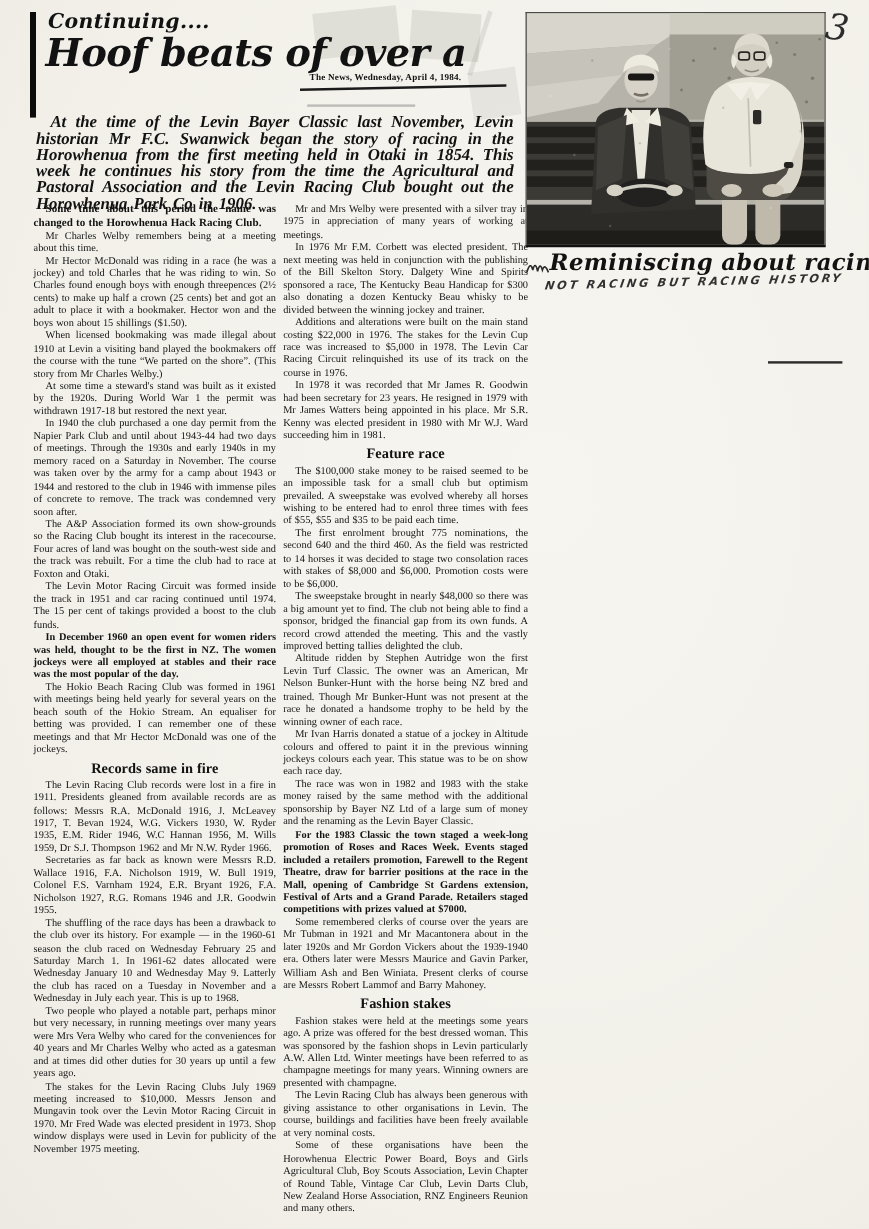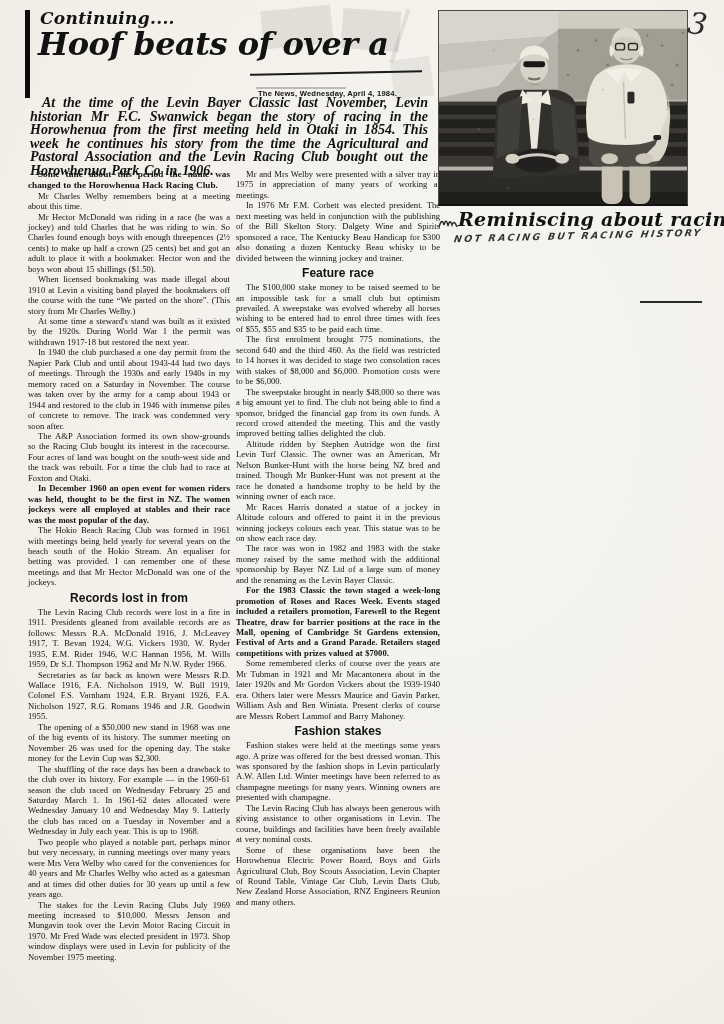--- a/index.html
+++ b/index.html
@@ -12,41 +12,41 @@
     padding-left:40px;
   }
   
   .head-bar{position:absolute;left:25px;top:10px;width:5px;height:88px;background:#0c0c0c;}
   .kicker{position:absolute;left:40px;top:8px;font-family:"DejaVu Serif",serif;
     font-style:italic;font-weight:700;font-size:17px;letter-spacing:.3px;}
   .headline{position:absolute;left:38px;top:27px;font-family:"DejaVu Serif",serif;
     font-style:italic;font-weight:700;font-size:32px;line-height:34px;letter-spacing:-.5px;white-space:nowrap;}
   .byline-rule{position:absolute;left:250px;top:72px;width:172px;height:2px;background:#1b1b1b;
     transform:rotate(-1.2deg);}
-  .byline{position:absolute;left:258px;top:89px;font-family:Liberation Sans, sans-serif;
+  .byline{position:absolute;left:258px;top:60px;font-family:Liberation Serif, serif;
     font-weight:700;font-size:7.6px;letter-spacing:.2px;white-space:nowrap;}
   .byline-smudge{position:absolute;left:256px;top:87px;width:90px;height:2px;background:#555;opacity:.35;}
   .stamp{position:absolute;opacity:.14;background:#6b6b66;}
   .stamp.s1{left:262px;top:8px;width:70px;height:38px;transform:rotate(-6deg);}
   .stamp.s2{left:342px;top:10px;width:58px;height:40px;transform:rotate(4deg);}
   .stamp.s3{left:398px;top:8px;width:4px;height:56px;transform:rotate(18deg);}
   .stamp.s4{left:392px;top:58px;width:40px;height:40px;transform:rotate(-8deg);opacity:.10;}
   
   .intro{position:absolute;left:30px;top:96px;width:398px;
     font-style:italic;font-weight:700;font-size:14px;line-height:13.5px;
     text-align:justify;text-indent:12px;word-spacing:1.5px;}
   
   .col{position:absolute;top:169px;text-align:justify;
     font-size:8.6px;line-height:10.45px;word-spacing:.4px;}
   .col1{left:28px;width:202px;}
   .col2{left:236px;width:204px;}
   .para{margin:0;text-indent:10px;}
   .para.bold{font-weight:700;}
   .para.bold-lead{font-weight:700;font-size:9.2px;line-height:10.8px;}
-  .para.heading{text-align:center;text-indent:0;font-family:Liberation Sans, sans-serif;
+  .para.heading{text-align:center;text-indent:0;font-family:Liberation Serif, serif;
     font-weight:700;font-size:12px;line-height:14px;margin:3px 0 2px;}
   
   .photo{position:absolute;left:438px;top:10px;width:250px;height:196px;
     border:1px solid #4a4a46;border-bottom:2px solid #111;box-sizing:border-box;background:#b9b6ae;}
   .photo svg{display:block;width:100%;height:100%;}
   .pagenum{position:absolute;left:688px;top:6px;font-family:"DejaVu Serif",serif;
     font-style:italic;font-size:30px;color:#2c2c2c;transform:rotate(9deg);}
   
   .caption{position:absolute;left:438px;top:209px;width:266px;}
   .caption-headrow{display:flex;align-items:flex-start;}
@@ -81,39 +81,41 @@
   <div class="intro">At the time of the Levin Bayer Classic last November, Levin historian Mr F.C. Swanwick began the story of racing in the Horowhenua from the first meeting held in Otaki in 1854. This week he continues his story from the time the Agricultural and Pastoral Association and the Levin Racing Club bought out the Horowhenua Park Co in 1906.</div>
 
   <div class="col col1">
       <p class="para bold-lead">Some time about this period the name was changed to the Horowhenua Hack Racing Club.</p>
       <p class="para normal">Mr Charles Welby remembers being at a meeting about this time.</p>
       <p class="para normal">Mr Hector McDonald was riding in a race (he was a jockey) and told Charles that he was riding to win. So Charles found enough boys with enough threepences (2½ cents) to make up half a crown (25 cents) bet and got an adult to place it with a bookmaker. Hector won and the boys won about 15 shillings ($1.50).</p>
       <p class="para normal">When licensed bookmaking was made illegal about 1910 at Levin a visiting band played the bookmakers off the course with the tune “We parted on the shore”. (This story from Mr Charles Welby.)</p>
       <p class="para normal">At some time a steward's stand was built as it existed by the 1920s. During World War 1 the permit was withdrawn 1917-18 but restored the next year.</p>
       <p class="para normal">In 1940 the club purchased a one day permit from the Napier Park Club and until about 1943-44 had two days of meetings. Through the 1930s and early 1940s in my memory raced on a Saturday in November. The course was taken over by the army for a camp about 1943 or 1944 and restored to the club in 1946 with immense piles of concrete to remove. The track was condemned very soon after.</p>
       <p class="para normal">The A&amp;P Association formed its own show-grounds so the Racing Club bought its interest in the racecourse. Four acres of land was bought on the south-west side and the track was rebuilt. For a time the club had to race at Foxton and Otaki.</p>
+      <p class="para normal">The Levin Motor Racing Circuit was formed inside the track in 1951 and car racing continued until 1974. The 15 per cent of takings provided a boost to the club funds.</p>
       <p class="para bold">In December 1960 an open event for women riders was held, thought to be the first in NZ. The women jockeys were all employed at stables and their race was the most popular of the day.</p>
       <p class="para normal">The Hokio Beach Racing Club was formed in 1961 with meetings being held yearly for several years on the beach south of the Hokio Stream. An equaliser for betting was provided. I can remember one of these meetings and that Mr Hector McDonald was one of the jockeys.</p>
-      <p class="para heading">Records lost in from</p>
+      <p class="para heading">Records same in fire</p>
       <p class="para normal">The Levin Racing Club records were lost in a fire in 1911. Presidents gleaned from available records are as follows: Messrs R.A. McDonald 1916, J. McLeavey 1917, T. Bevan 1924, W.G. Vickers 1930, W. Ryder 1935, E.M. Rider 1946, W.C Hannan 1956, M. Wills 1959, Dr S.J. Thompson 1962 and Mr N.W. Ryder 1966.</p>
       <p class="para normal">Secretaries as far back as known were Messrs R.D. Wallace 1916, F.A. Nicholson 1919, W. Bull 1919, Colonel F.S. Varnham 1924, E.R. Bryant 1926, F.A. Nicholson 1927, R.G. Romans 1946 and J.R. Goodwin 1955.</p>
-      <p class="para normal">The opening of a $50,000 new stand in 1968 was one of the big events of its history. The summer meeting on November 26 was used for the opening day. The stake money for the Levin Cup was $2,300.</p>
       <p class="para normal">The shuffling of the race days has been a drawback to the club over its history. For example — in the 1960-61 season the club raced on Wednesday February 25 and Saturday March 1. In 1961-62 dates allocated were Wednesday January 10 and Wednesday May 9. Latterly the club has raced on a Tuesday in November and a Wednesday in July each year. This is up to 1968.</p>
       <p class="para normal">Two people who played a notable part, perhaps minor but very necessary, in running meetings over many years were Mrs Vera Welby who cared for the conveniences for 40 years and Mr Charles Welby who acted as a gatesman and at times did other duties for 30 years up until a few years ago.</p>
       <p class="para normal">The stakes for the Levin Racing Clubs July 1969 meeting increased to $10,000. Messrs Jenson and Mungavin took over the Levin Motor Racing Circuit in 1970. Mr Fred Wade was elected president in 1973. Shop window displays were used in Levin for publicity of the November 1975 meeting.</p>
     </div>
   <div class="col col2">
       <p class="para normal">Mr and Mrs Welby were presented with a silver tray in 1975 in appreciation of many years of working at meetings.</p>
       <p class="para normal">In 1976 Mr F.M. Corbett was elected president. The next meeting was held in conjunction with the publishing of the Bill Skelton Story. Dalgety Wine and Spirits sponsored a race, The Kentucky Beau Handicap for $300 also donating a dozen Kentucky Beau whisky to be divided between the winning jockey and trainer.</p>
+      <p class="para normal">Additions and alterations were built on the main stand costing $22,000 in 1976. The stakes for the Levin Cup race was increased to $5,000 in 1978. The Levin Car Racing Circuit relinquished its use of its track on the course in 1976.</p>
+      <p class="para normal">In 1978 it was recorded that Mr James R. Goodwin had been secretary for 23 years. He resigned in 1979 with Mr James Watters being appointed in his place. Mr S.R. Kenny was elected president in 1980 with Mr W.J. Ward succeeding him in 1981.</p>
       <p class="para heading">Feature race</p>
       <p class="para normal">The $100,000 stake money to be raised seemed to be an impossible task for a small club but optimism prevailed. A sweepstake was evolved whereby all horses wishing to be entered had to enrol three times with fees of $55, $55 and $35 to be paid each time.</p>
       <p class="para normal">The first enrolment brought 775 nominations, the second 640 and the third 460. As the field was restricted to 14 horses it was decided to stage two consolation races with stakes of $8,000 and $6,000. Promotion costs were to be $6,000.</p>
       <p class="para normal">The sweepstake brought in nearly $48,000 so there was a big amount yet to find. The club not being able to find a sponsor, bridged the financial gap from its own funds. A record crowd attended the meeting. This and the vastly improved betting tallies delighted the club.</p>
       <p class="para normal">Altitude ridden by Stephen Autridge won the first Levin Turf Classic. The owner was an American, Mr Nelson Bunker-Hunt with the horse being NZ bred and trained. Though Mr Bunker-Hunt was not present at the race he donated a handsome trophy to be held by the winning owner of each race.</p>
-      <p class="para normal">Mr Races Harris donated a statue of a jockey in Altitude colours and offered to paint it in the previous winning jockeys colours each year. This statue was to be on show each race day.</p>
+      <p class="para normal">Mr Ivan Harris donated a statue of a jockey in Altitude colours and offered to paint it in the previous winning jockeys colours each year. This statue was to be on show each race day.</p>
       <p class="para normal">The race was won in 1982 and 1983 with the stake money raised by the same method with the additional sponsorship by Bayer NZ Ltd of a large sum of money and the renaming as the Levin Bayer Classic.</p>
       <p class="para bold">For the 1983 Classic the town staged a week-long promotion of Roses and Races Week. Events staged included a retailers promotion, Farewell to the Regent Theatre, draw for barrier positions at the race in the Mall, opening of Cambridge St Gardens extension, Festival of Arts and a Grand Parade. Retailers staged competitions with prizes valued at $7000.</p>
       <p class="para normal">Some remembered clerks of course over the years are Mr Tubman in 1921 and Mr Macantonera about in the later 1920s and Mr Gordon Vickers about the 1939-1940 era. Others later were Messrs Maurice and Gavin Parker, William Ash and Ben Winiata. Present clerks of course are Messrs Robert Lammof and Barry Mahoney.</p>
       <p class="para heading">Fashion stakes</p>
       <p class="para normal">Fashion stakes were held at the meetings some years ago. A prize was offered for the best dressed woman. This was sponsored by the fashion shops in Levin particularly A.W. Allen Ltd. Winter meetings have been referred to as champagne meetings for many years. Winning owners are presented with champagne.</p>
       <p class="para normal">The Levin Racing Club has always been generous with giving assistance to other organisations in Levin. The course, buildings and facilities have been freely available at very nominal costs.</p>
       <p class="para normal">Some of these organisations have been the Horowhenua Electric Power Board, Boys and Girls Agricultural Club, Boy Scouts Association, Levin Chapter of Round Table, Vintage Car Club, Levin Darts Club, New Zealand Horse Association, RNZ Engineers Reunion and many others.</p>
     </div>
 
   <div class="photo">

